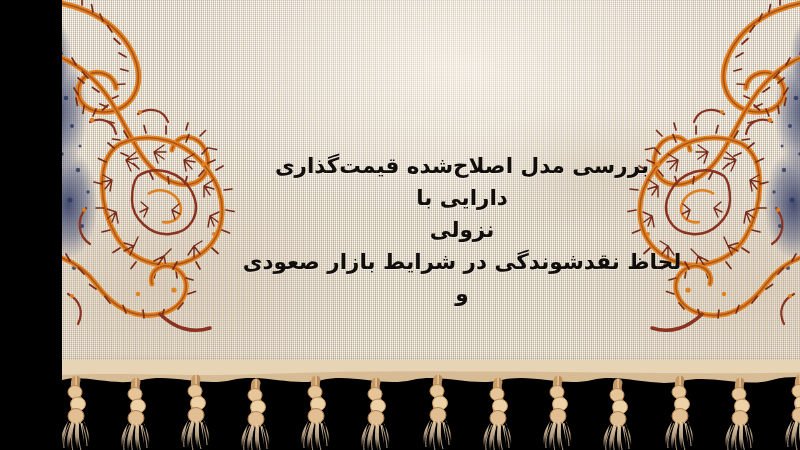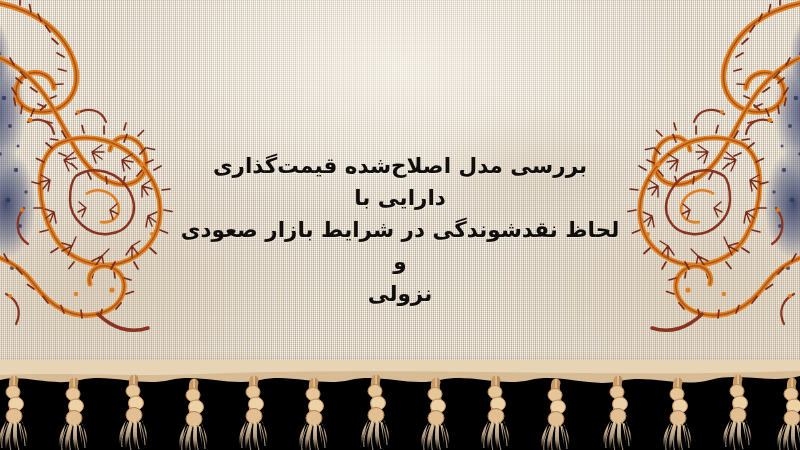--- a/index.html
+++ b/index.html
@@ -1,21 +1,21 @@
 <!DOCTYPE html>
 <html lang="fa" dir="rtl"><head>
 <meta charset="utf-8">
 <title>Title Slide</title>
 <style>
   html,body{margin:0;padding:0;background:#000;}
   *{box-sizing:border-box;}
 
   .stage{
     position:relative;
-    width:800px;height:450px;
+    width:738px;height:450px;
     overflow:hidden;
     background:#fca5a5;
     font-family:"DejaVu Sans","Liberation Sans",sans-serif;
   }
 
   
   .fabric{
     position:absolute;
     left:0;top:0;width:800px;height:380px;
     background-color:#e0d2bd;
@@ -331,22 +331,22 @@
         <circle cx="44" cy="302" r="2.1"></circle>
           <circle cx="112" cy="118" r="2"></circle>
         <circle cx="176" cy="170" r="2.2"></circle>
           <circle cx="186" cy="240" r="2"></circle>
       </g>
     </svg>
   </div>
 
   <div class="title-block">
     <div>بررسی مدل اصلاح‌شده قیمت‌گذاری دارایی با</div>
+    <div>نزولی</div>
     <div>لحاظ نقدشوندگی در شرایط بازار صعودی و</div>
-    <div>نزولی</div>
   </div>
 
   <div class="fringe">
     <div class="fringe-band"></div>
     <svg viewBox="0 0 800 90" xmlns="http://www.w3.org/2000/svg">
       <defs>
         <linearGradient id="cordG" x1="0" y1="0" x2="1" y2="0">
           <stop offset="0%" stop-color="#c79a66"></stop>
           <stop offset="35%" stop-color="#f0d7b2"></stop>
           <stop offset="70%" stop-color="#d9b186"></stop>

